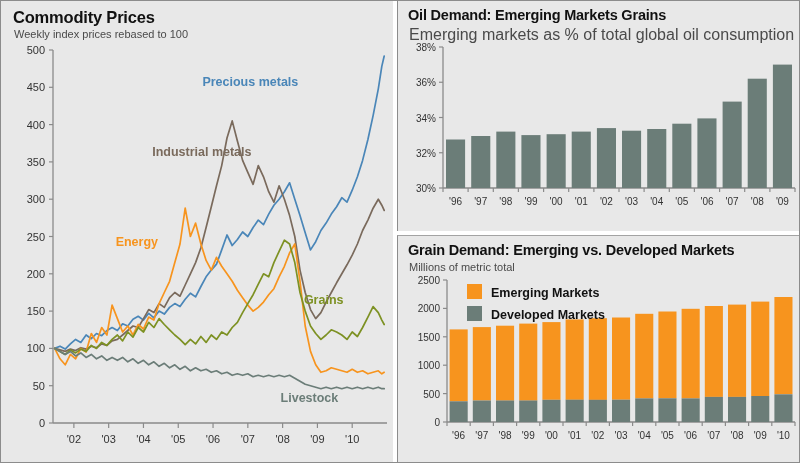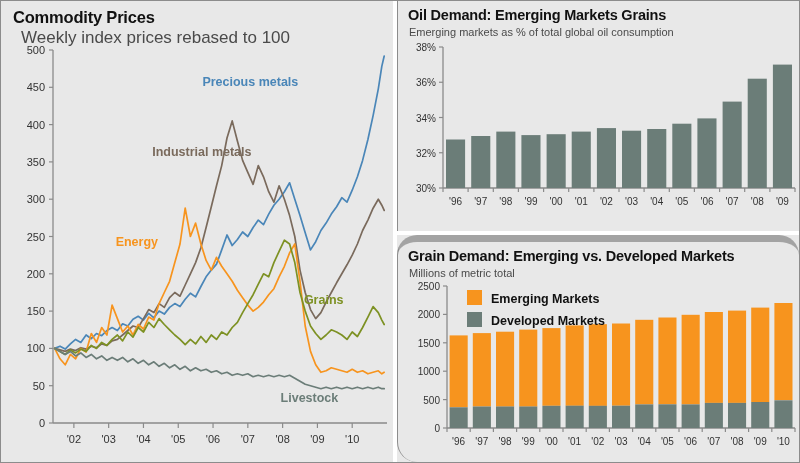--- a/index.html
+++ b/index.html
@@ -7,31 +7,31 @@
   #root{
     position:relative;width:800px;height:463px;
     background:#e8e8e8;
     border:1px solid #8c8c8c;
     box-sizing:border-box;
     overflow:hidden;
   }
   .panel{position:absolute;background:#e8e8e8;box-sizing:border-box;}
   .panel-left{left:0;top:0;width:392px;height:461px;}
   .panel-tr{left:396px;top:0;width:402px;height:230px;border-left:1px solid #8c8c8c;}
-  .panel-br{left:396px;top:234px;width:402px;height:227px;border-left:1px solid #8c8c8c;border-top:7px solid #a3a3a3;border-radius:20px;}
+  .panel-br{left:396px;top:234px;width:402px;height:227px;border-left:1px solid #8c8c8c;border-top:1px solid #a3a3a3;}
   .vsep{position:absolute;left:392px;top:0;width:4px;height:461px;background:#fff;}
   .hsep{position:absolute;left:396px;top:230px;width:402px;height:4px;background:#fff;}
 
   .title{font-weight:bold;color:#111;letter-spacing:-0.2px;}
   .subtitle{color:#4a4a4a;}
 
   .p-left .title{position:absolute;left:12px;top:7px;font-size:16.5px;}
-  .p-left .subtitle{position:absolute;left:20px;top:27px;font-size:17px;}
+  .p-left .subtitle{position:absolute;left:13px;top:27px;font-size:11px;}
   .p-tr .title{position:absolute;left:10px;top:6px;font-size:14.5px;}
-  .p-tr .subtitle{position:absolute;left:11px;top:25px;font-size:11px;}
+  .p-tr .subtitle{position:absolute;left:11px;top:25px;font-size:16px;}
   .p-br .title{position:absolute;left:10px;top:6px;font-size:14.5px;}
   .p-br .subtitle{position:absolute;left:11px;top:25px;font-size:11px;}
 
   svg{display:block;}
   .axline{stroke:#8a8a8a;stroke-width:1.3;fill:none;}
   .tickline{stroke:#8a8a8a;stroke-width:1.2;}
   .ticktext{font-family:"Liberation Sans",sans-serif;font-size:11px;fill:#333;}
   .ticktext-sm{font-family:"Liberation Sans",sans-serif;font-size:10px;fill:#333;}
   .serieslabel{font-family:"Liberation Sans",sans-serif;font-size:12.5px;font-weight:bold;}
   .legtext{font-family:"Liberation Sans",sans-serif;font-size:12.5px;font-weight:bold;fill:#111;}

